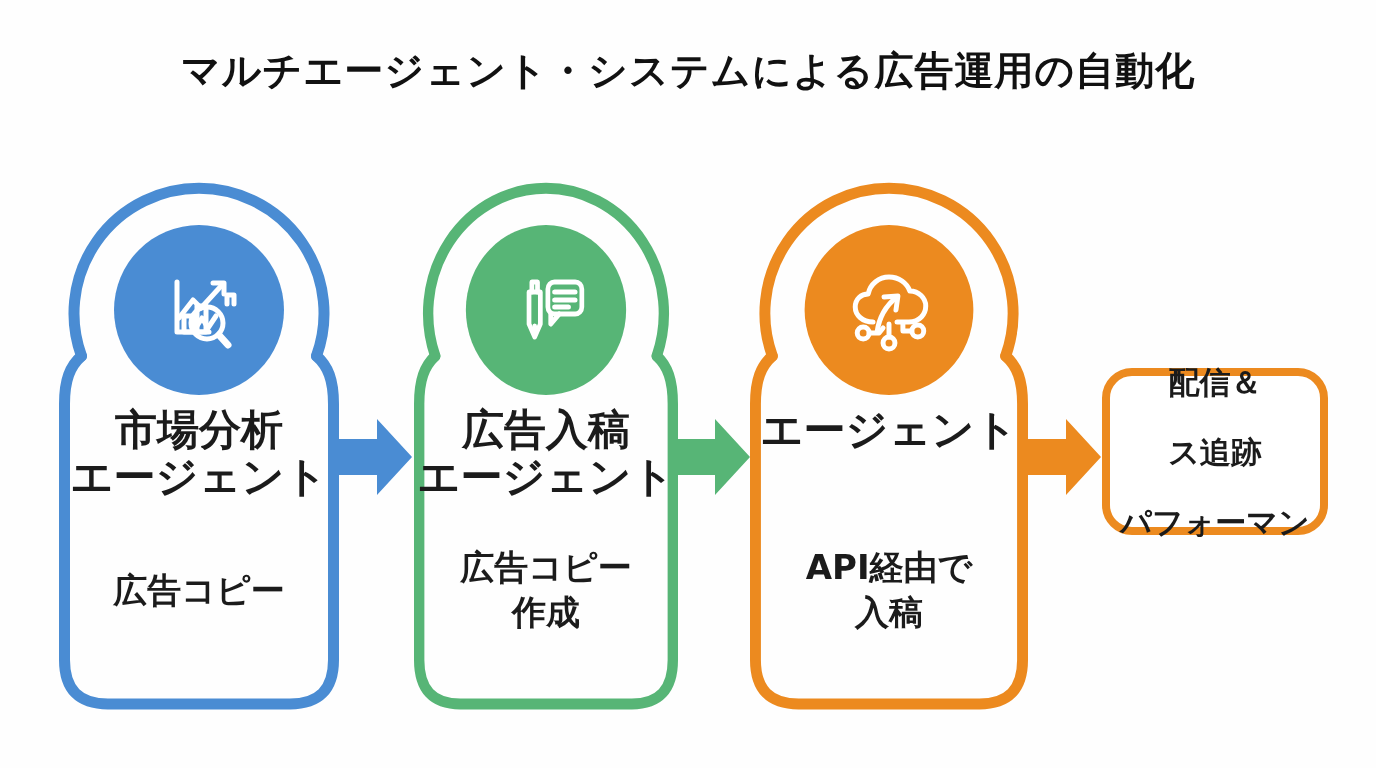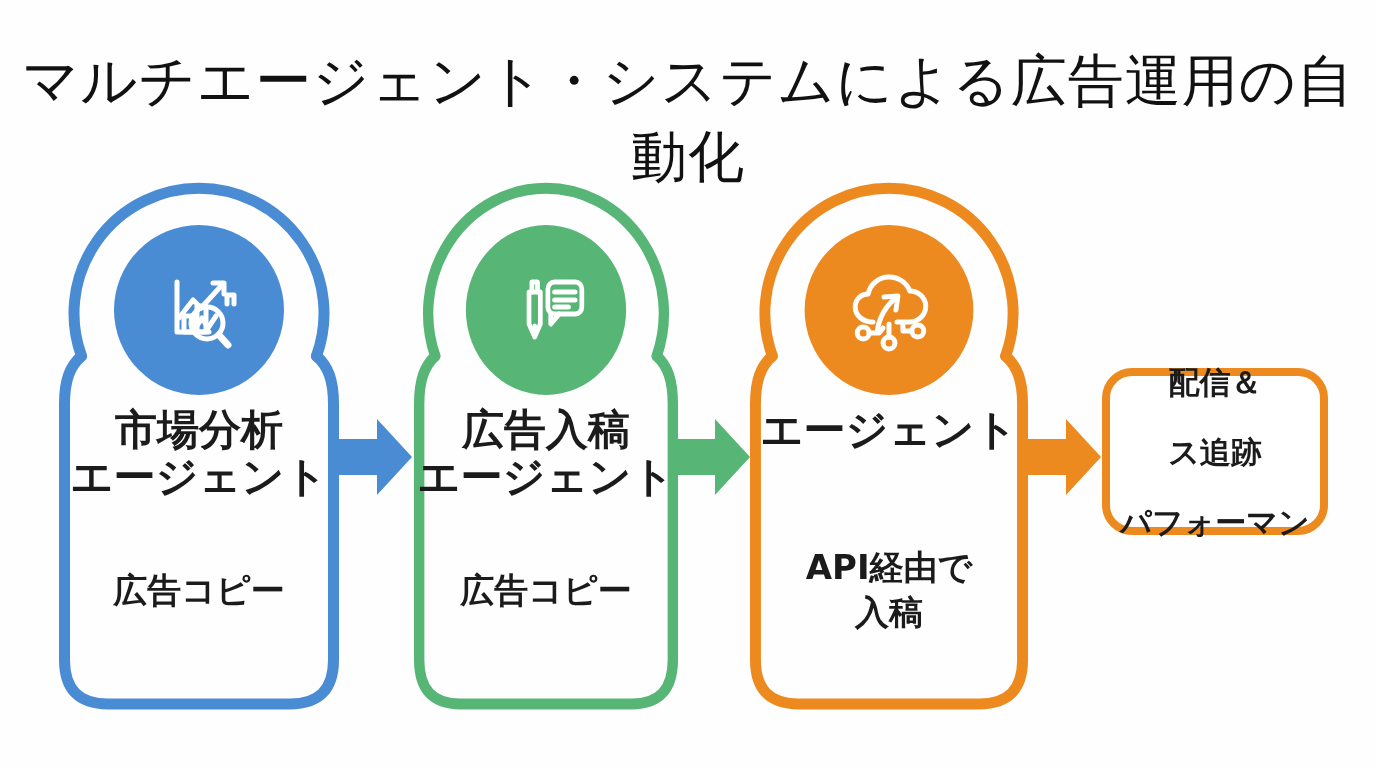--- a/index.html
+++ b/index.html
@@ -1,19 +1,19 @@
 <!DOCTYPE html>
 <html><head>
 <meta charset="utf-8">
 <style>
   html,body{margin:0;padding:0;background:#fdfdfd;}
   .stage{position:relative;width:1376px;height:768px;background:#fefefe;overflow:hidden;
          font-family:"DejaVu Sans","Liberation Sans",sans-serif;color:#1b1b1b;}
   .main-title{position:absolute;top:44px;left:0;width:100%;text-align:center;
-              font-size:56px;font-weight:400;letter-spacing:1px;color:#111;}
+              font-size:39px;font-weight:700;letter-spacing:1px;color:#111;}
   .agent-card{position:absolute;top:182px;height:528px;}
   .agent-card svg.card-shape{position:absolute;left:0;top:0;width:100%;height:100%;}
   .card-blue{color:#4a8cd3;}
   .card-green{color:#57b576;}
   .card-orange{color:#ec8a1f;}
   .card-outline{fill:none;stroke:currentColor;stroke-width:11;stroke-linecap:round;}
   .icon-stroke{fill:none;stroke:#ffffff;stroke-width:5;stroke-linecap:round;stroke-linejoin:round;}
   .agent-name{position:absolute;top:224px;left:0;width:100%;text-align:center;
               font-size:42px;font-weight:800;line-height:47px;color:#1b1b1b;}
   .agent-task{position:absolute;top:360px;left:0;width:100%;height:96px;
@@ -78,20 +78,21 @@
         <path class="icon-stroke" d="M 59 40 L 81 40"></path>
         <path class="icon-stroke" d="M 59 47 L 74 47"></path>
       </g>
     </svg>
     <div class="agent-name">
       <div>広告入稿</div>
       <div>エージェント</div>
     </div>
     <div class="agent-task">
       <div>広告コピー</div>
+      <div>作成</div>
     </div>
   </div>
 
   <svg class="flow-arrow card-green" style="left:672px;" viewBox="0 0 80 80">
     <polygon points="0,22 43,22 43,2 78,40 43,78 43,58 0,58" fill="currentColor"></polygon>
   </svg>
 
   <div class="agent-card card-orange" style="left:750px;width:278px;">
     <svg class="card-shape" viewBox="0 0 280 528" preserveAspectRatio="none">
       <path class="card-outline" d="M 22.5 174 A 125 125 0 1 1 257.5 174"></path>

